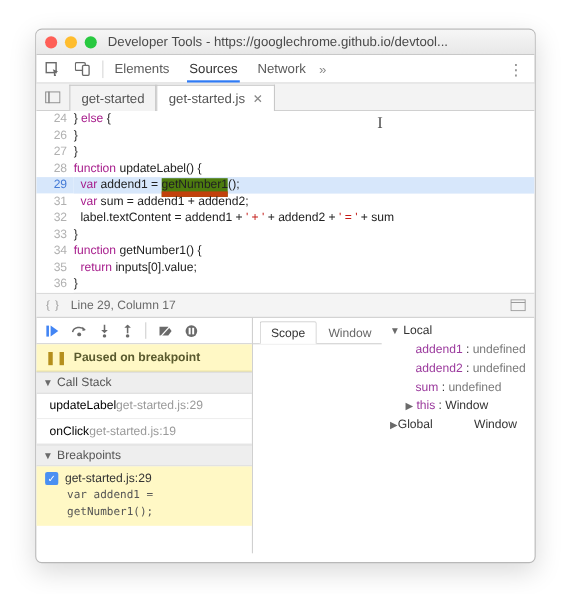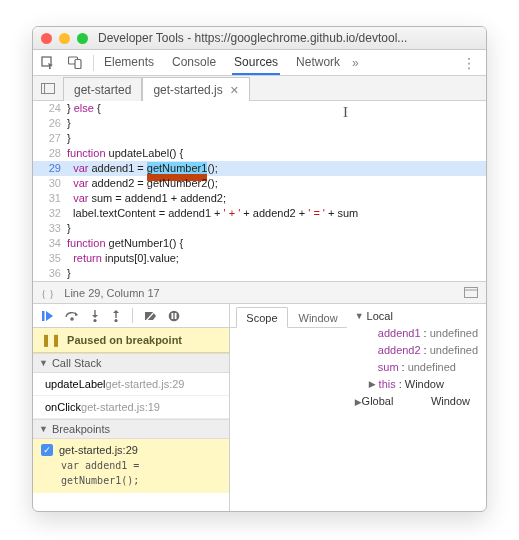--- a/index.html
+++ b/index.html
@@ -22,21 +22,21 @@
 .ftab { padding:5px 10px 4px; border:1px solid #c8c8c8; border-bottom:none; background:#f3f3f3; margin-bottom:-1px; color:#555; }
 .ftab.active { background:#fff; }
 .ftab .x { margin-left:7px; color:#888; font-size:11px; }
 .code { font-family: Menlo, Consolas, monospace; font-size:11px; line-height:15px; position:relative; background:#fff; }
 .crow { display:flex; white-space:pre; }
 .gut { width:34px; text-align:right; padding-right:6px; color:#b0b0b0; background:#fff; user-select:none; }
 .cline { flex:1; color:#222; }
 .crow.hl .gut { background:#d7e7fb; color:#437ad6; }
 .crow.hl .cline { background:#d7e7fb; }
 .kw { color:#a71d8c; } .str { color:#c41a16; }
-.selword { background:#7dd3fc; border-bottom:7px solid #c2410c; }
+.selword { background:#4d7c0f; border-bottom:5px solid #c2410c; }
 .cursor { position:absolute; left:310px; top:4px; font-size:15px; color:#555; font-family: serif; }
 .statusbar { height:23px; border-top:1px solid #d0d0d0; border-bottom:1px solid #d0d0d0; background:#f4f4f4; display:flex; align-items:center; font-size:11px; color:#6a6a6a; padding:0 8px; }
 .statusbar .right { margin-left:auto; display:flex; align-items:center; color:#9a9a9a; }
 .debugger { display:flex; height: 214px; }
 .dleft { width:228px; border-right:1px solid #d0d0d0; display:flex; flex-direction:column; }
 .dctrl { height:24px; border-bottom:1px solid #d0d0d0; display:flex; align-items:center; gap:11px; padding:0 9px; color:#6a6a6a; font-size:13px; }
 .dctrl .resume { color:#4285f4; }
 .paused { background:#fff8c5; border-bottom:1px solid #e0d893; padding:5px 8px; font-size:11px; color:#5a5a2e; display:flex; align-items:center; gap:6px; }
 .warnico { color:#b58f1c; font-size:12px; }
 .section-h { background:#eee; border-top:1px solid #ddd; border-bottom:1px solid #ddd; padding:3px 6px; font-size:11px; color:#555; display:flex; align-items:center; gap:4px; }
@@ -83,21 +83,20 @@
     </div>
     <div class="ic">
       <svg width="14" height="13" viewBox="0 0 14 13">
           <rect x="0.5" y="1" width="9" height="7" rx="1" fill="none" stroke="#6a6a6a" stroke-width="1.2"></rect>
           <rect x="7" y="3.5" width="6" height="9" rx="1" fill="#fff" stroke="#6a6a6a" stroke-width="1.2"></rect>
         </svg>
     </div>
     <div style="width:1px;height:16px;background:#d8d8d8;margin:0 4px;"></div>
     <div class="tabs">
       <div class="tab">Elements</div>
-      <div class="tab">Console</div>
       <div class="tab active">Sources</div>
       <div class="tab">Network</div>
     </div>
     <div class="more">»</div>
     <div class="menu">⋮</div>
   </div>
 
   <div class="filetabs">
     <div class="bicon">
       <svg width="14" height="11" viewBox="0 0 14 11">
@@ -109,21 +108,20 @@
     <div class="ftab active"><span>get-started.js</span><span class="x">✕</span></div>
   </div>
 
   <div class="code">
     <span class="cursor">I</span>
     <div class="crow"><div class="gut">24</div><div class="cline">} <span class="kw">else</span> {</div></div>
     <div class="crow"><div class="gut">26</div><div class="cline">}</div></div>
     <div class="crow"><div class="gut">27</div><div class="cline">}</div></div>
     <div class="crow"><div class="gut">28</div><div class="cline"><span class="kw">function</span><span> updateLabel() {</span></div></div>
     <div class="crow hl"><div class="gut">29</div><div class="cline">  <span class="kw">var</span> addend1 = <span class="selword">getNumber1</span><span>();</span></div></div>
-    <div class="crow"><div class="gut">30</div><div class="cline">  <span class="kw">var</span><span> addend2 = getNumber2();</span></div></div>
     <div class="crow"><div class="gut">31</div><div class="cline">  <span class="kw">var</span><span> sum = addend1 + addend2;</span></div></div>
     <div class="crow"><div class="gut">32</div><div class="cline"><span>  label.textContent = addend1 + </span><span class="str">' + '</span><span> + addend2 + </span><span class="str">' = '</span><span> + sum</span></div></div>
     <div class="crow"><div class="gut">33</div><div class="cline">}</div></div>
     <div class="crow"><div class="gut">34</div><div class="cline"><span class="kw">function</span><span> getNumber1() {</span></div></div>
     <div class="crow"><div class="gut">35</div><div class="cline">  <span class="kw">return</span><span> inputs[0].value;</span></div></div>
     <div class="crow"><div class="gut">36</div><div class="cline">}</div></div>
   </div>
 
   <div class="statusbar">
     <span style="font-family:Menlo;color:#9a9a9a;">{ }</span>

